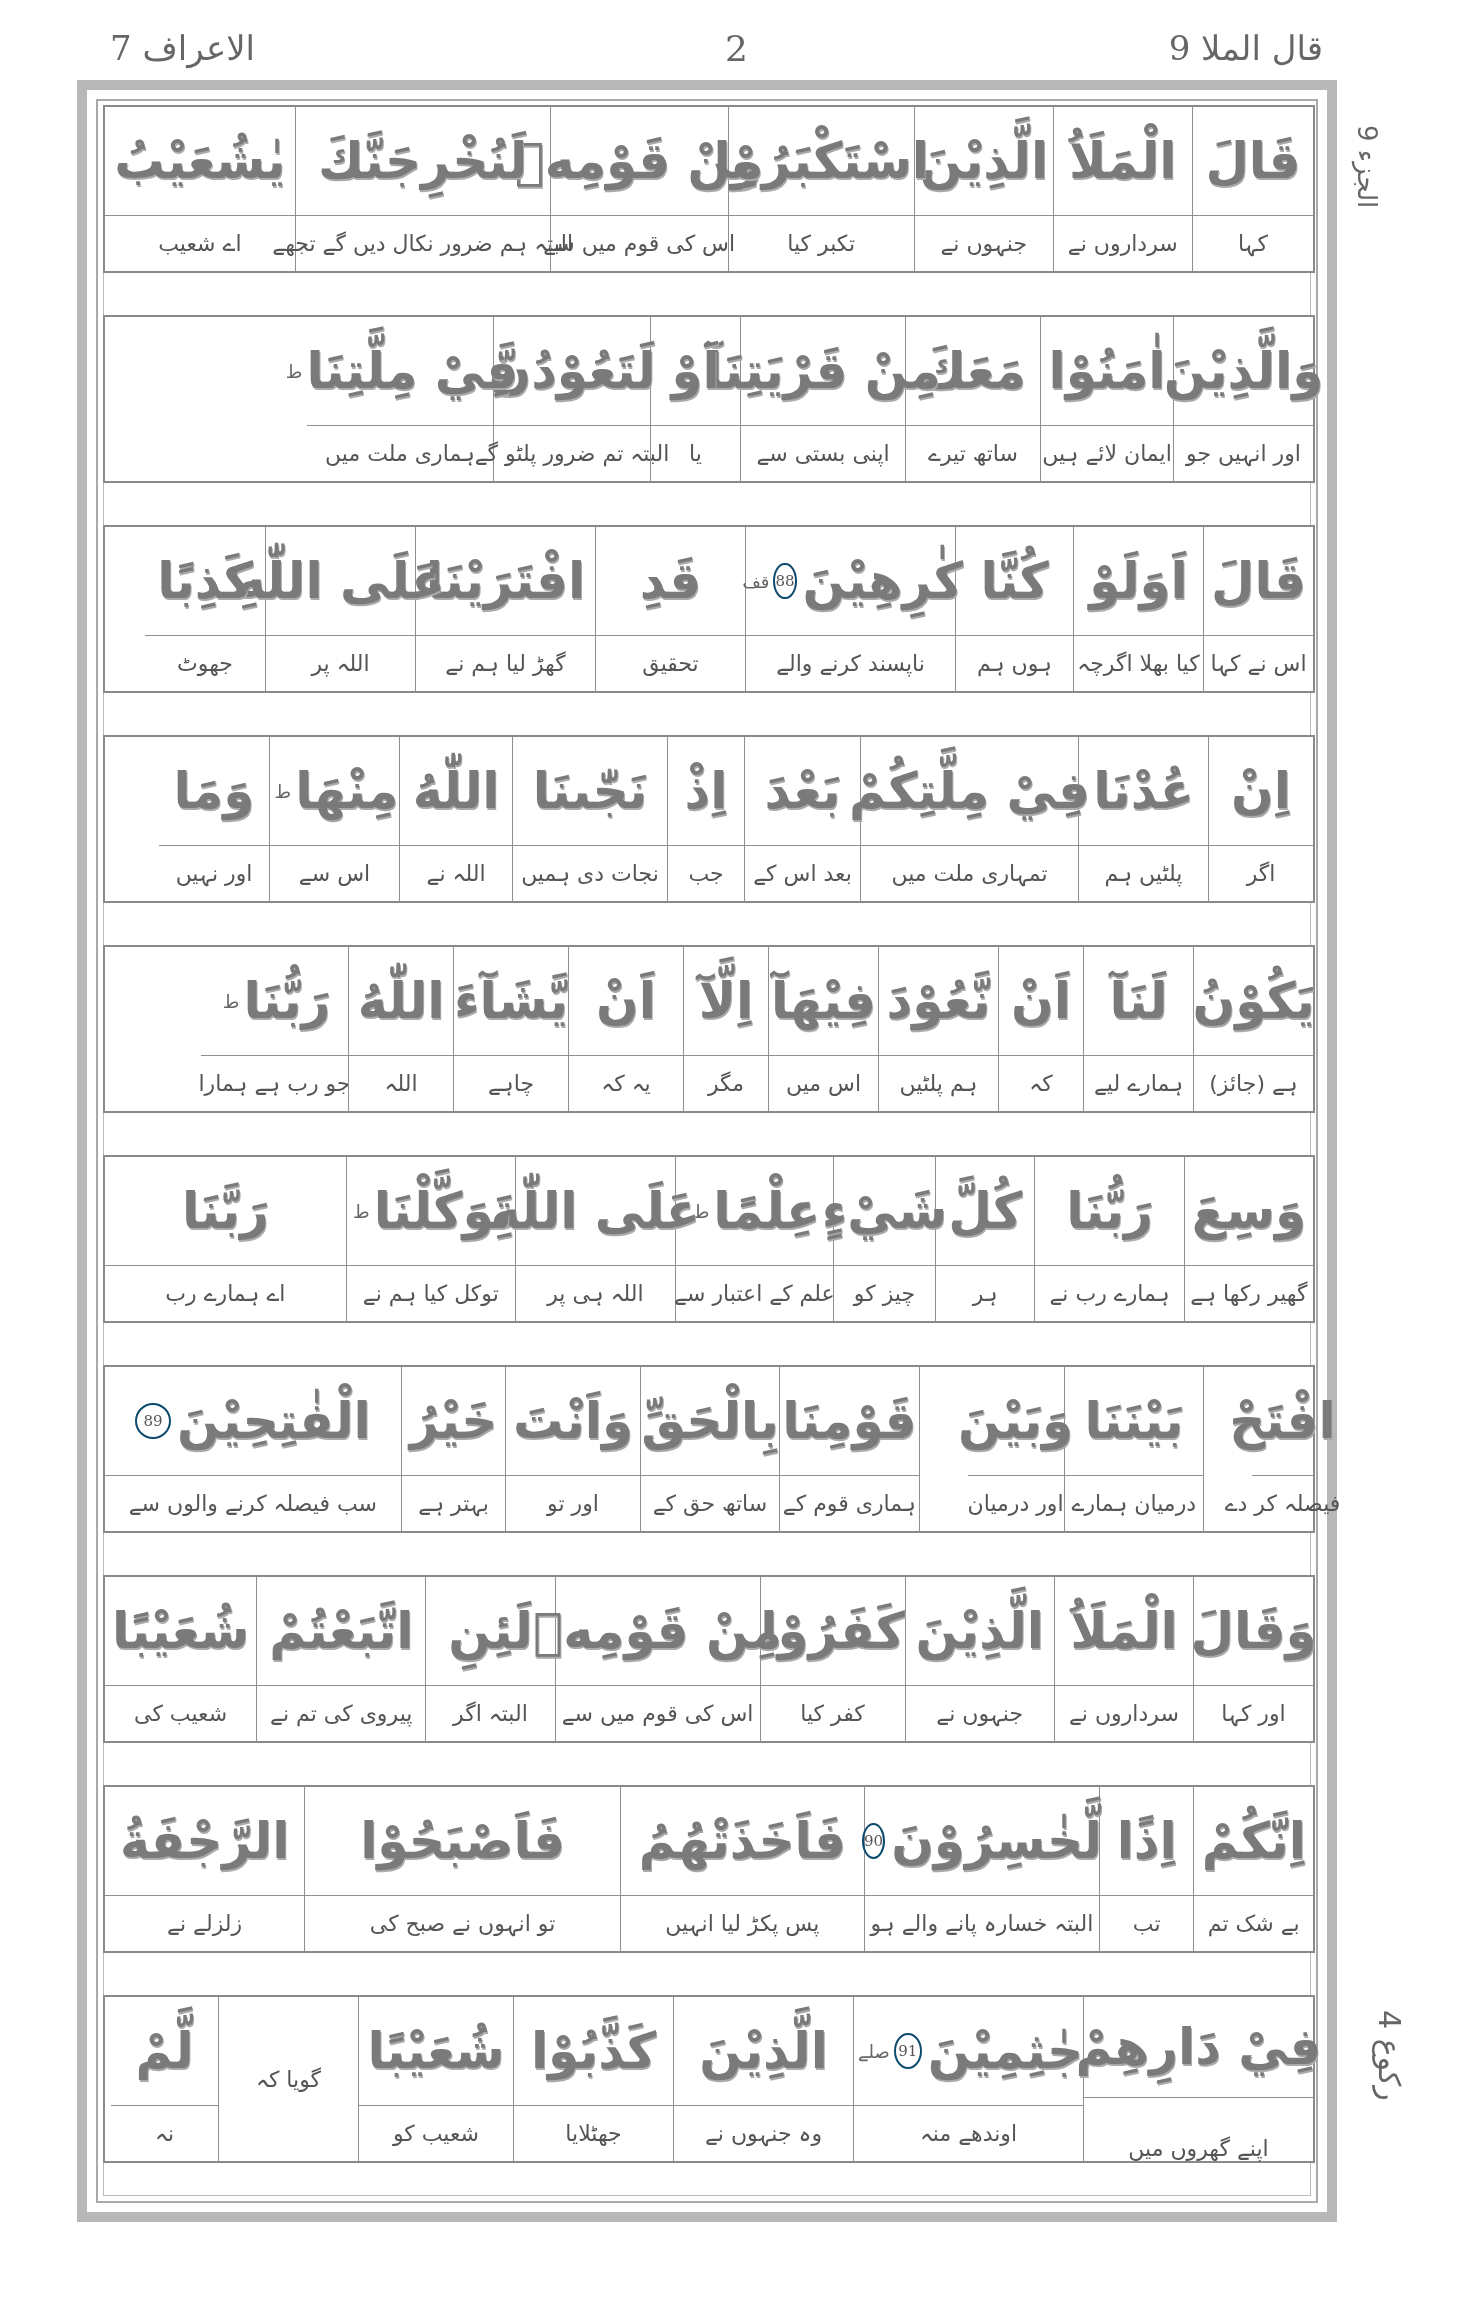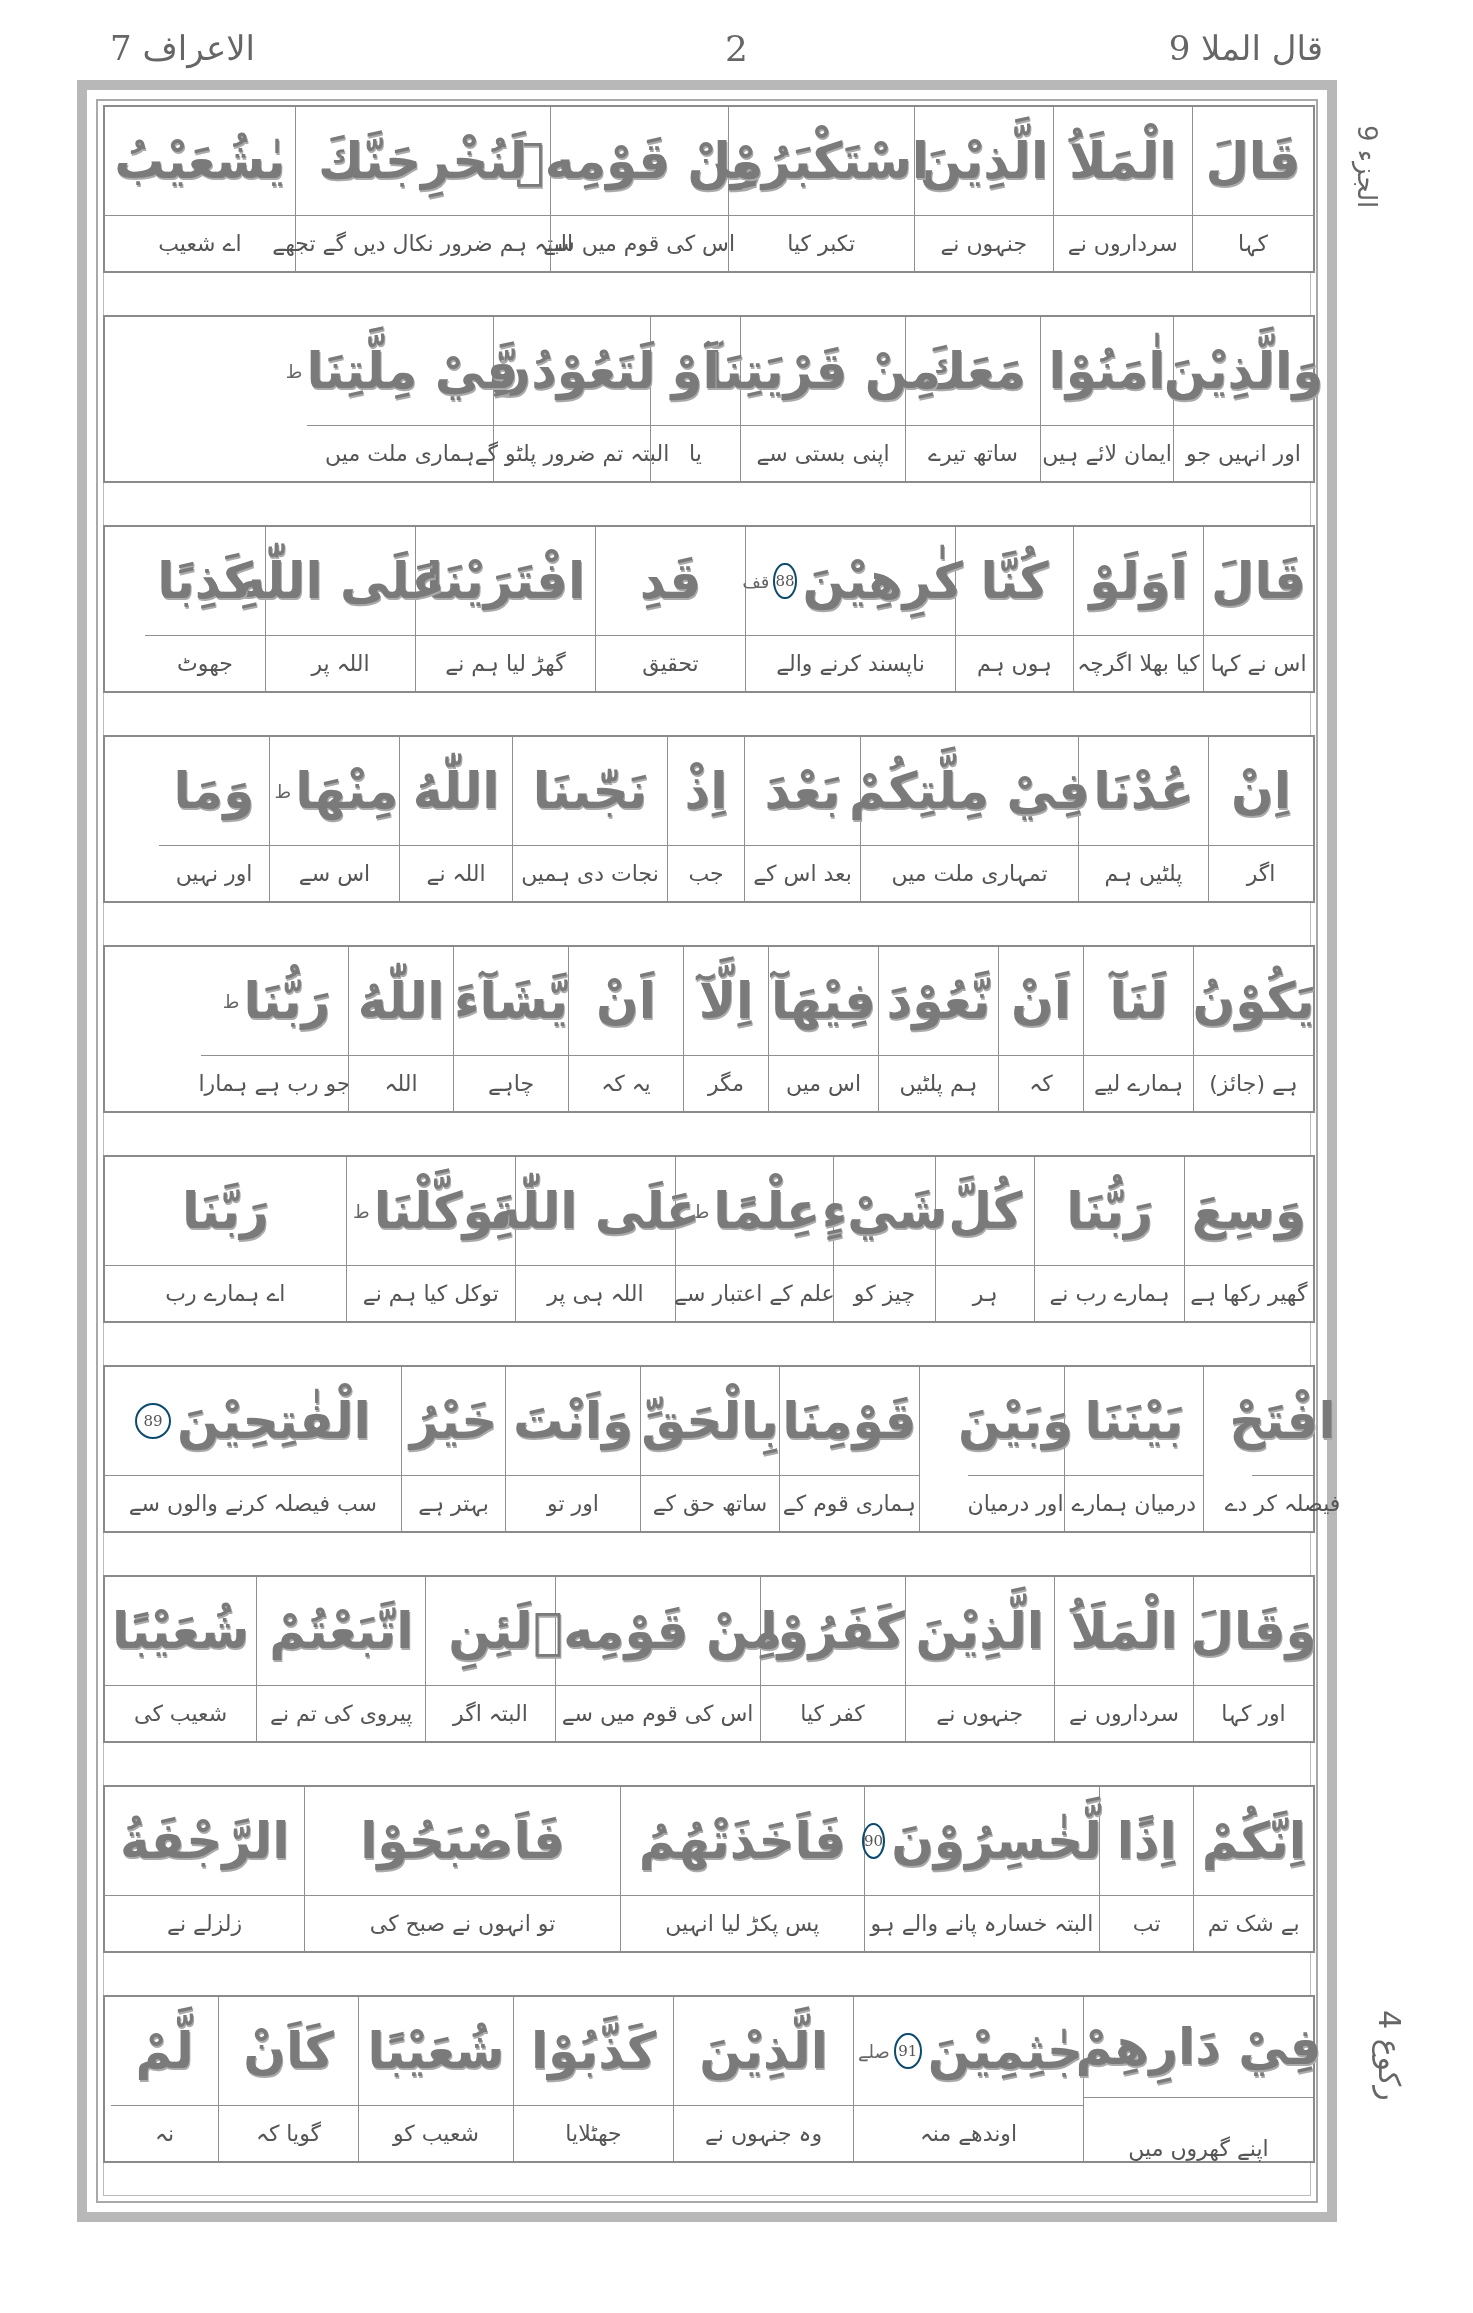--- a/index.html
+++ b/index.html
@@ -550,23 +550,20 @@
           </div>
           <div class="ur">جھٹلایا</div>
         </div>
         <div class="cell" style="width: 155px;">
           <div class="ar">
             <span>شُعَيْبًا</span>
           </div>
           <div class="ur">شعیب کو</div>
         </div>
         <div class="cell" style="width: 140px;">
-          <div class="ar">
-            <span>كَاَنْ</span>
-          </div>
           <div class="ur">گویا کہ</div>
         </div>
         <div class="cell" style="width: 107px;">
           <div class="ar">
             <span>لَّمْ</span>
           </div>
           <div class="ur">نہ</div>
         </div>
       </div>
     </div>

